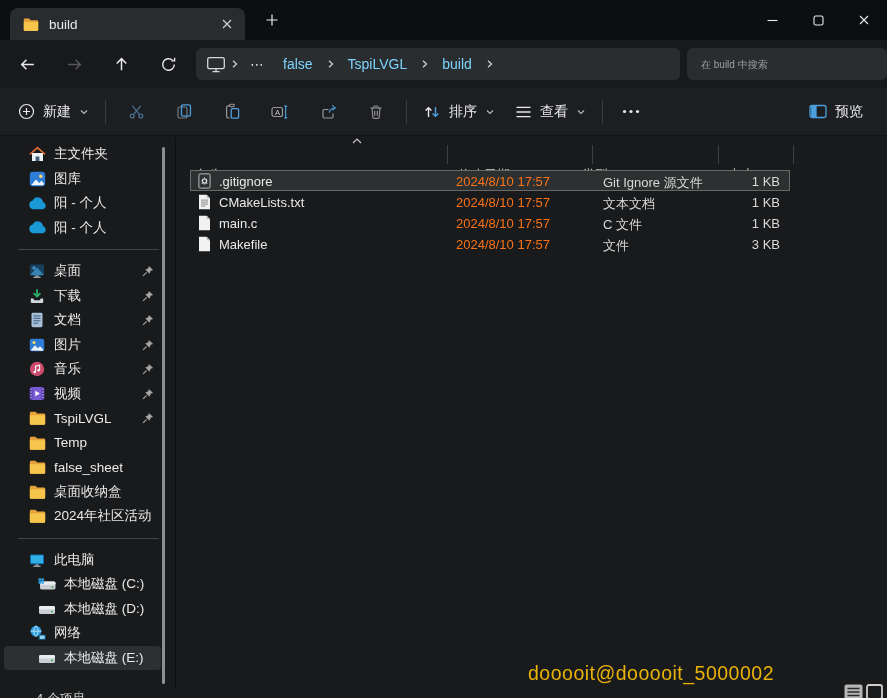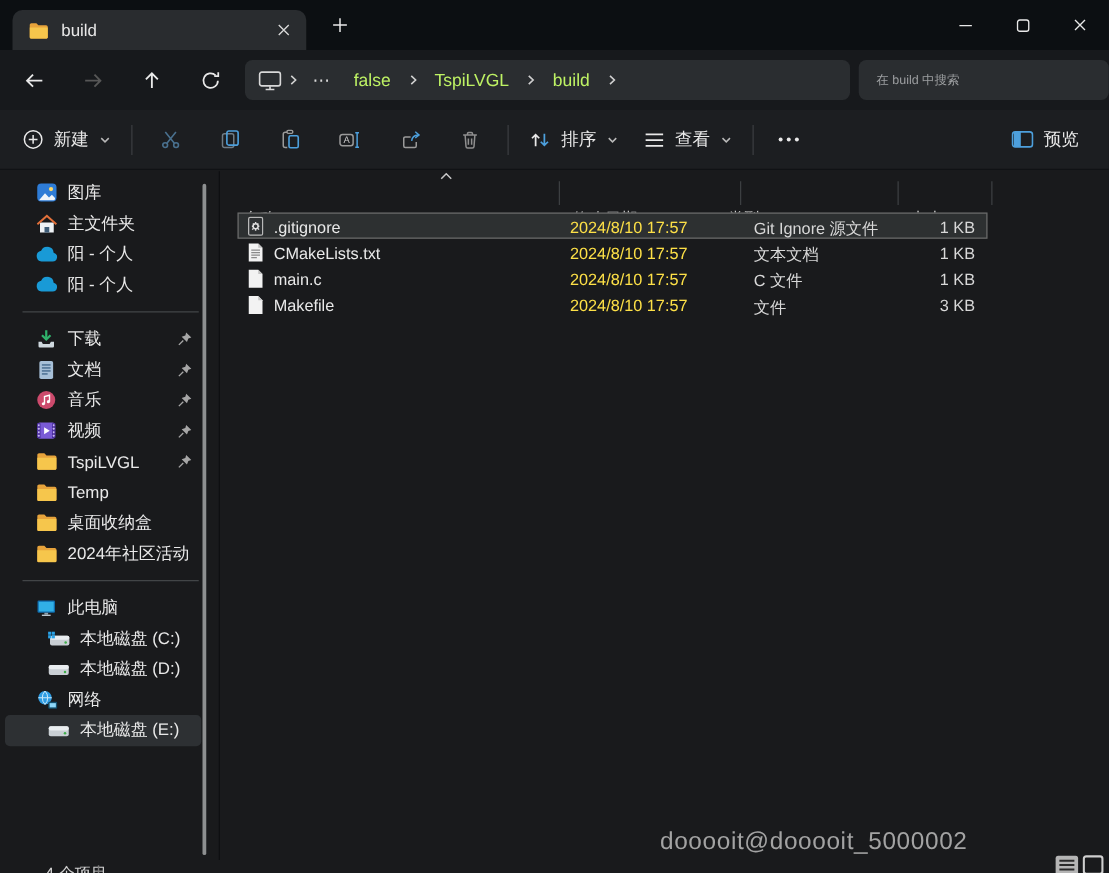--- a/index.html
+++ b/index.html
@@ -18,21 +18,21 @@
   .win-controls{margin-left:auto;display:flex;align-self:flex-start;height:40px;}
   .win-btn{width:46px;height:40px;display:flex;align-items:center;justify-content:center;color:#e9e9e9;}
 
   
   .addr-row{position:absolute;top:40px;left:0;right:0;height:48px;background:#17191c;display:flex;align-items:center;}
   .nav-btns{display:flex;gap:15px;padding:0 12px 0 11px;}
   .nav-btn{width:32px;height:32px;display:flex;align-items:center;justify-content:center;border-radius:5px;color:#e9e9e9;}
   .nav-btn.disabled{color:#575757;}
   .addr-box{width:484px;height:32px;background:#2a2d30;border-radius:6px;display:flex;align-items:center;
             padding:0 6px 0 10px;font-size:14px;gap:2px;white-space:nowrap;overflow:hidden;}
-  .crumb{padding:2px 9px;border-radius:4px;color:#bef264;}
+  .crumb{padding:2px 9px;border-radius:4px;color:#7dd3fc;}
   .crumb.ell{padding:2px 7px;letter-spacing:1px;color:#d9d9d9;}
   .chev{padding:0 2px;display:inline-flex;}
   .search-box{margin-left:7px;flex:1;height:32px;background:#2a2d30;border-radius:6px;display:flex;align-items:center;overflow:hidden;}
   .search-box input{background:transparent;border:none;outline:none;color:#e9e9e9;font-size:10px;
         padding:0 14px;width:100%;font-family:inherit;}
   .search-box input::placeholder{color:#9d9fa1;opacity:1;}
 
   
   .toolbar{position:absolute;top:88px;left:0;right:0;height:48px;background:#1c1e21;
            border-bottom:1px solid #101215;display:flex;align-items:center;font-size:14px;}
@@ -61,30 +61,30 @@
   .hcol{position:absolute;top:0;line-height:26px;padding:0 4px;margin-top:21px;}
   .hc0{left:1px}.hc1{left:264px}.hc2{left:388px}.hc3{left:534px}
   .hsep{position:absolute;top:4px;width:1px;height:19px;background:#3c3f41;}
   .hs0{left:257px}.hs1{left:402px}.hs2{left:528px}.hs3{left:603px}
   .sort-caret{position:absolute;left:162px;top:-3px;}
   .rows{position:absolute;top:33px;left:14px;width:600px;}
   .frow{position:relative;height:21px;border:1px solid transparent;border-radius:0;}
   .frow.sel{background:#2d3031;border-color:#696969;}
   .fic{position:absolute;left:7px;top:2px;}
   .fname{position:absolute;left:28px;top:3px;color:#e9e9e9;white-space:nowrap;}
-  .fdate{position:absolute;left:265px;top:3px;color:#fde047;white-space:nowrap;}
+  .fdate{position:absolute;left:265px;top:3px;color:#f97316;white-space:nowrap;}
   .ftype{position:absolute;left:412px;top:3px;color:#d8d8d8;white-space:nowrap;}
   .fsize{position:absolute;right:9px;top:3px;color:#d8d8d8;white-space:nowrap;}
 
   
   .statusbar{position:absolute;left:0;right:0;bottom:0;height:10px;background:#191a1c;}
   .status-count{position:absolute;left:36px;top:690px;font-size:13px;color:#d0d0d0;white-space:nowrap;}
   .status-div{position:absolute;left:77px;top:689px;font-size:14px;color:#7b7b7b;}
   .view-toggles{position:absolute;right:4px;top:684px;display:flex;gap:3px;align-items:flex-start;}
-  .watermark{position:absolute;left:528px;top:662px;font-size:19.5px;color:#a3a3a3;letter-spacing:.5px;white-space:nowrap;}
+  .watermark{position:absolute;left:528px;top:662px;font-size:19.5px;color:#eab308;letter-spacing:.5px;white-space:nowrap;}
 </style>
 </head>
 <body>
 
 <div>
 
   <div class="titlebar">
     <div class="tab">
       <span class="icon">
           <svg width="16" height="13" viewBox="0 0 16 13">
@@ -323,56 +323,74 @@
       <span>预览</span>
     </div>
   </div>
 
   <div class="content">
     <div class="sidebar">
       <div id="side-quick">
           <div class="side-item">
             <span class="icon">
               <svg width="17" height="16" viewBox="0 0 17 16">
+                <path d="M3 7h11v8H3z" fill="#eef2f5"></path>
+                <path d="M6.6 15v-4.5h3.8V15z" fill="#3f5d78"></path>
+                <path d="M8.5.6 16.6 7.8l-1 1.1L8.5 2.7 1.4 8.9.4 7.8z" fill="#e2703a"></path>
+              </svg>
+            </span>
+            <span class="side-label">主文件夹</span>
+          </div>
+          <div class="side-item">
+            <span class="icon">
+              <svg width="17" height="16" viewBox="0 0 17 16">
                 <rect x="0.8" y="0.8" width="15.4" height="14.4" rx="3.2" fill="#2e7cd6"></rect>
                 <circle cx="11.8" cy="5.2" r="1.7" fill="#ffd966"></circle>
                 <path d="M2.2 14.2 7 8.6l3.2 3.4 2.3-2.2 2.5 2.6v.7a1.6 1.6 0 0 1-1.1 1.1z" fill="#eef4fa"></path>
               </svg>
             </span>
             <span class="side-label">图库</span>
           </div>
           <div class="side-item">
             <span class="icon">
-              <svg width="17" height="16" viewBox="0 0 17 16">
-                <path d="M3 7h11v8H3z" fill="#eef2f5"></path>
-                <path d="M6.6 15v-4.5h3.8V15z" fill="#3f5d78"></path>
-                <path d="M8.5.6 16.6 7.8l-1 1.1L8.5 2.7 1.4 8.9.4 7.8z" fill="#e2703a"></path>
-              </svg>
-            </span>
-            <span class="side-label">主文件夹</span>
-          </div>
-          <div class="side-item">
-            <span class="icon">
               <svg width="19" height="13" viewBox="0 0 19 13">
                 <path d="M5.2 12.2h8.9a3.6 3.6 0 0 0 .8-7.1A5.2 5.2 0 0 0 4.9 3.6 4.35 4.35 0 0 0 5.2 12.2z" fill="#199ad6"></path>
               </svg>
             </span>
             <span class="side-label">阳 - 个人</span>
           </div>
           <div class="side-item">
             <span class="icon">
               <svg width="19" height="13" viewBox="0 0 19 13">
                 <path d="M5.2 12.2h8.9a3.6 3.6 0 0 0 .8-7.1A5.2 5.2 0 0 0 4.9 3.6 4.35 4.35 0 0 0 5.2 12.2z" fill="#199ad6"></path>
               </svg>
             </span>
             <span class="side-label">阳 - 个人</span>
           </div>
         </div>
       <div class="side-sep"></div>
       <div id="side-pinned">
+          <div class="side-item">
+            <span class="icon">
+              <svg width="16" height="16" viewBox="0 0 16 16">
+                <rect x="1" y="1.4" width="14" height="10.8" rx="1.3" fill="#173f5f"></rect>
+                <path d="M1 12.2 8 4.6l7 7.6z" fill="#3c91c6" opacity=".85"></path>
+                <circle cx="5" cy="5" r="1.7" fill="#57b7e6" opacity=".7"></circle>
+                <rect x="6.2" y="12.4" width="3.6" height="1.3" fill="#8fa2ad"></rect>
+                <rect x="4.5" y="13.7" width="7" height="1.1" fill="#b9c6cf"></rect>
+              </svg>
+            </span>
+            <span class="side-label">桌面</span>
+            <span class="pin">
+              <svg width="12" height="12" viewBox="0 0 13 13">
+                <path d="M7.5 1 12 5.5 9.4 6.2 8.2 9.4 3.6 4.8 6.8 3.6z" fill="#a6a6a6"></path>
+                <path d="M5 8 1.2 11.8" stroke="#a6a6a6" stroke-width="1.2" fill="none"></path>
+              </svg>
+            </span>
+          </div>
           <div class="side-item">
             <span class="icon">
               <svg width="16" height="16" viewBox="0 0 16 16">
                 <path d="M8 1.2v6.8" stroke="#2fb36b" stroke-width="1.8" fill="none"></path>
                 <path d="M4.6 5.2 8 8.6l3.4-3.4" stroke="#2fb36b" stroke-width="1.8" fill="none"></path>
                 <path d="M1.8 10.4h2.5l1 1.8h5.4l1-1.8h2.5V14a1 1 0 0 1-1 1H2.8a1 1 0 0 1-1-1z" fill="#cfd8de"></path>
               </svg>
             </span>
             <span class="side-label">下载</span>
             <span class="pin">
@@ -388,20 +406,36 @@
                 <rect x="1.5" y="0.8" width="11" height="14.4" rx="1.4" fill="#a7c0d8"></rect>
                 <g fill="#44688c">
                   <rect x="3.5" y="3.4" width="7" height="1.1"></rect>
                   <rect x="3.5" y="5.8" width="7" height="1.1"></rect>
                   <rect x="3.5" y="8.2" width="7" height="1.1"></rect>
                   <rect x="3.5" y="10.6" width="4.6" height="1.1"></rect>
                 </g>
               </svg>
             </span>
             <span class="side-label">文档</span>
+            <span class="pin">
+              <svg width="12" height="12" viewBox="0 0 13 13">
+                <path d="M7.5 1 12 5.5 9.4 6.2 8.2 9.4 3.6 4.8 6.8 3.6z" fill="#a6a6a6"></path>
+                <path d="M5 8 1.2 11.8" stroke="#a6a6a6" stroke-width="1.2" fill="none"></path>
+              </svg>
+            </span>
+          </div>
+          <div class="side-item">
+            <span class="icon">
+              <svg width="16" height="14" viewBox="0 0 16 14">
+                <rect x="0.8" y="0.8" width="14.4" height="12.4" rx="2" fill="#2e7cd6"></rect>
+                <circle cx="5" cy="4.6" r="1.5" fill="#ffd966"></circle>
+                <path d="M1.6 12.4 6 7.2l2.8 3 2.2-2 3.4 3.6v.1a1.4 1.4 0 0 1-1.2.9z" fill="#eef4fa"></path>
+              </svg>
+            </span>
+            <span class="side-label">图片</span>
             <span class="pin">
               <svg width="12" height="12" viewBox="0 0 13 13">
                 <path d="M7.5 1 12 5.5 9.4 6.2 8.2 9.4 3.6 4.8 6.8 3.6z" fill="#a6a6a6"></path>
                 <path d="M5 8 1.2 11.8" stroke="#a6a6a6" stroke-width="1.2" fill="none"></path>
               </svg>
             </span>
           </div>
           <div class="side-item">
             <span class="icon">
               <svg width="16" height="16" viewBox="0 0 16 16">
@@ -472,20 +506,29 @@
             </span>
             <span class="side-label">Temp</span>
           </div>
           <div class="side-item">
             <span class="icon">
               <svg width="17" height="14" viewBox="0 0 16 13">
                 <path d="M.8 1.9C.8 1.1 1.4.5 2.1.5h4l1.6 1.7h6.2c.7 0 1.3.6 1.3 1.3v8.2c0 .7-.6 1.2-1.3 1.2H2.1c-.7 0-1.3-.5-1.3-1.2z" fill="#e7a33b"></path>
                 <path d="M.8 3.9h14.4v7.8c0 .7-.6 1.2-1.3 1.2H2.1c-.7 0-1.3-.5-1.3-1.2z" fill="#f6c64c"></path>
               </svg>
             </span>
+            <span class="side-label">false_sheet</span>
+          </div>
+          <div class="side-item">
+            <span class="icon">
+              <svg width="17" height="14" viewBox="0 0 16 13">
+                <path d="M.8 1.9C.8 1.1 1.4.5 2.1.5h4l1.6 1.7h6.2c.7 0 1.3.6 1.3 1.3v8.2c0 .7-.6 1.2-1.3 1.2H2.1c-.7 0-1.3-.5-1.3-1.2z" fill="#e7a33b"></path>
+                <path d="M.8 3.9h14.4v7.8c0 .7-.6 1.2-1.3 1.2H2.1c-.7 0-1.3-.5-1.3-1.2z" fill="#f6c64c"></path>
+              </svg>
+            </span>
             <span class="side-label">桌面收纳盒</span>
           </div>
           <div class="side-item">
             <span class="icon">
               <svg width="17" height="14" viewBox="0 0 16 13">
                 <path d="M.8 1.9C.8 1.1 1.4.5 2.1.5h4l1.6 1.7h6.2c.7 0 1.3.6 1.3 1.3v8.2c0 .7-.6 1.2-1.3 1.2H2.1c-.7 0-1.3-.5-1.3-1.2z" fill="#e7a33b"></path>
                 <path d="M.8 3.9h14.4v7.8c0 .7-.6 1.2-1.3 1.2H2.1c-.7 0-1.3-.5-1.3-1.2z" fill="#f6c64c"></path>
               </svg>
             </span>
             <span class="side-label">2024年社区活动</span>

